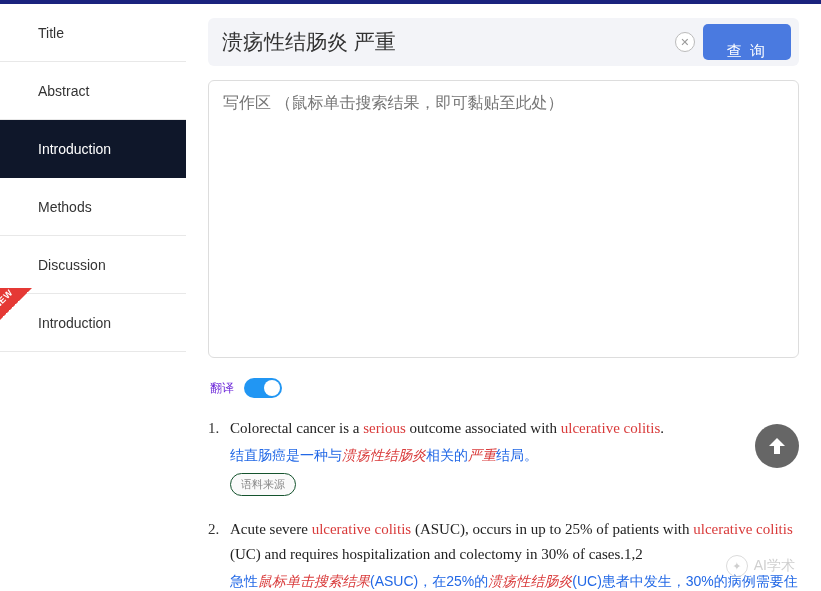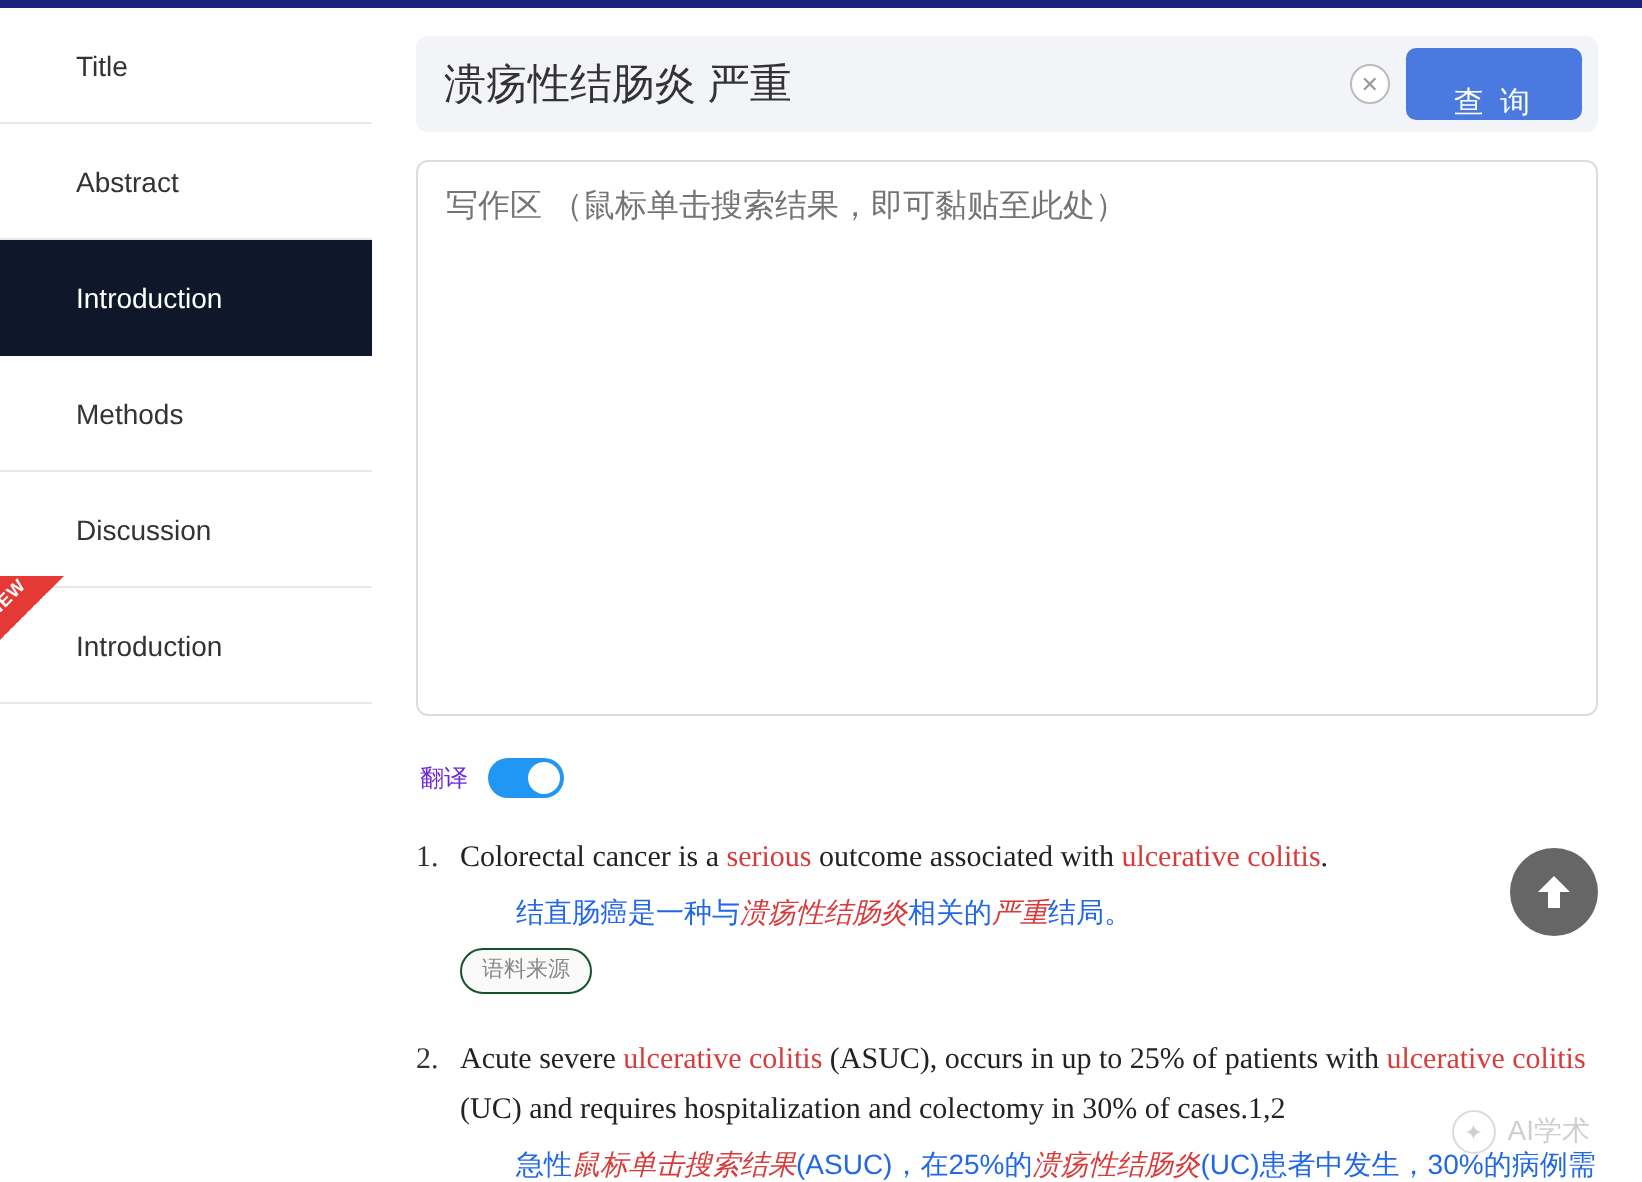--- a/index.html
+++ b/index.html
@@ -20,21 +20,21 @@
 .writearea { width: 100%; height: 278px; border: 1px solid #ddd; border-radius: 6px; padding: 12px 14px; font-size: 16px; color: #bbb; resize: none; outline: none; font-family: inherit; }
 .translate-row { display: flex; align-items: center; gap: 10px; margin: 16px 0 18px 2px; }
 .translate-label { color: #6d28d9; font-size: 12px; }
 .toggle { width: 38px; height: 20px; background: #2196f3; border-radius: 10px; position: relative; cursor: pointer; }
 .toggle::after { content: ''; position: absolute; right: 2px; top: 2px; width: 16px; height: 16px; background: #fff; border-radius: 50%; }
 .results { font-size: 15px; color: #333; }
 .result-item { display: flex; margin-bottom: 20px; line-height: 1.7; }
 .result-num { width: 22px; flex-shrink: 0; font-family: Georgia, serif; }
 .result-body { flex: 1; font-family: Georgia, serif; }
 .en-line { color: #222; }
-.cn-line { color: #2268e6; font-family: "Microsoft YaHei", sans-serif; font-size: 14px; margin-top: 2px; margin-left: 28px; }
+.cn-line { color: #2268e6; font-family: "Microsoft YaHei", sans-serif; font-size: 14px; margin-top: 2px; }
 .hl-red { color: #d93a3a; }
 .hl-red-cn { color: #d93a3a; font-style: italic; }
 .source-btn { display: inline-block; border: 1px solid #14532d; border-radius: 12px; padding: 1px 10px; font-size: 11px; color: #888; margin-top: 6px; font-family: "Microsoft YaHei", sans-serif; background: #fafafa; cursor: pointer; }
 .scroll-top { position: absolute; right: 22px; top: 420px; width: 44px; height: 44px; background: #666; border-radius: 50%; display: flex; align-items: center; justify-content: center; cursor: pointer; }
 .scroll-top svg { fill: #fff; }
 .watermark { position: absolute; right: 26px; bottom: 14px; display: flex; align-items: center; gap: 6px; color: #bbb; font-size: 14px; opacity: 0.7; }
 .wm-circle { width: 22px; height: 22px; border: 1.5px solid #ccc; border-radius: 50%; display: flex; align-items: center; justify-content: center; font-size: 11px; }
 </style>
 </head>
 <body>

